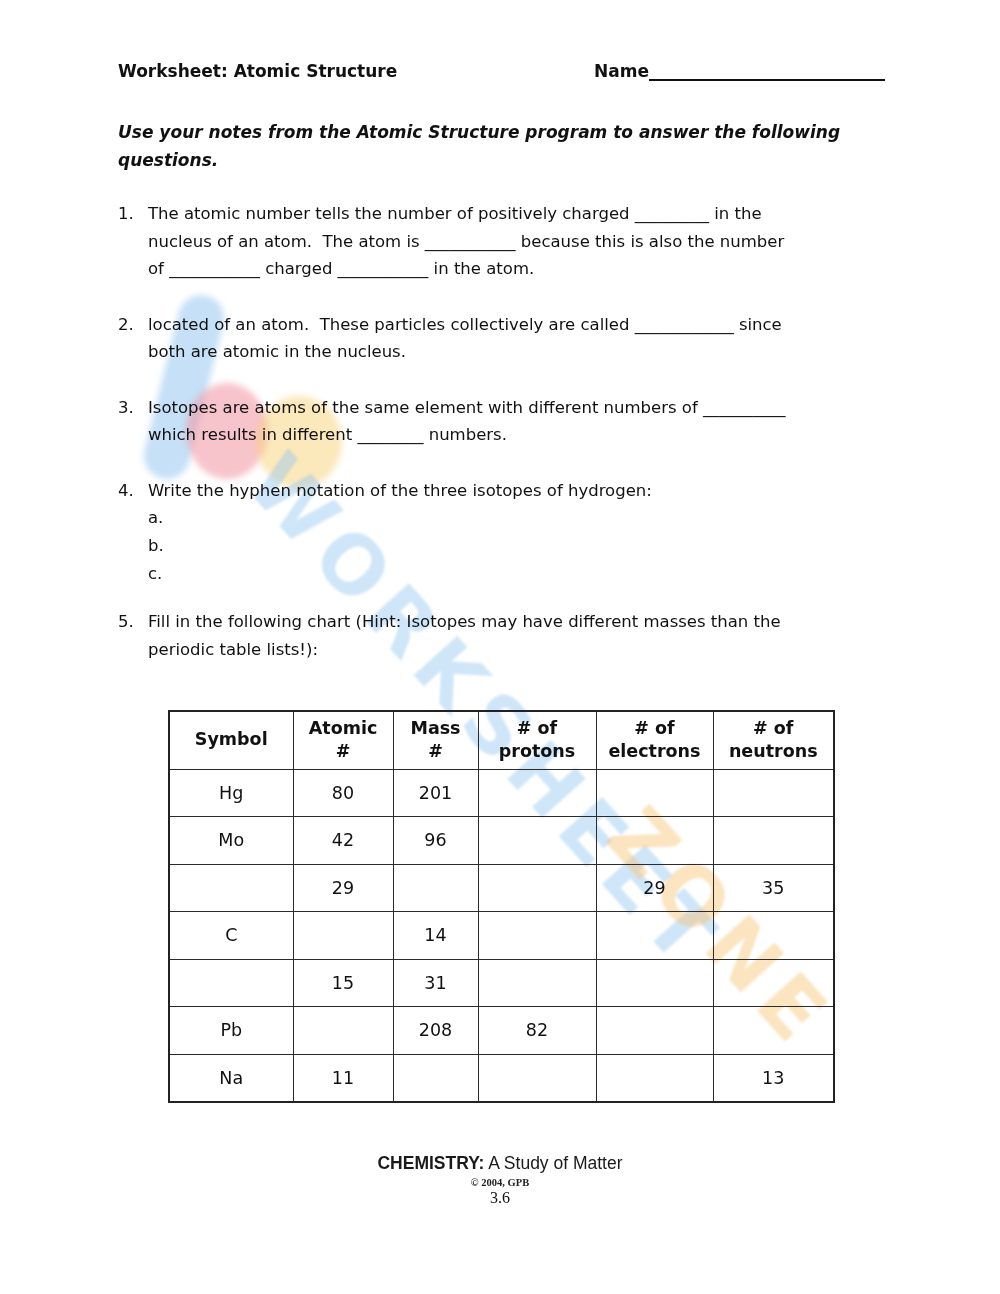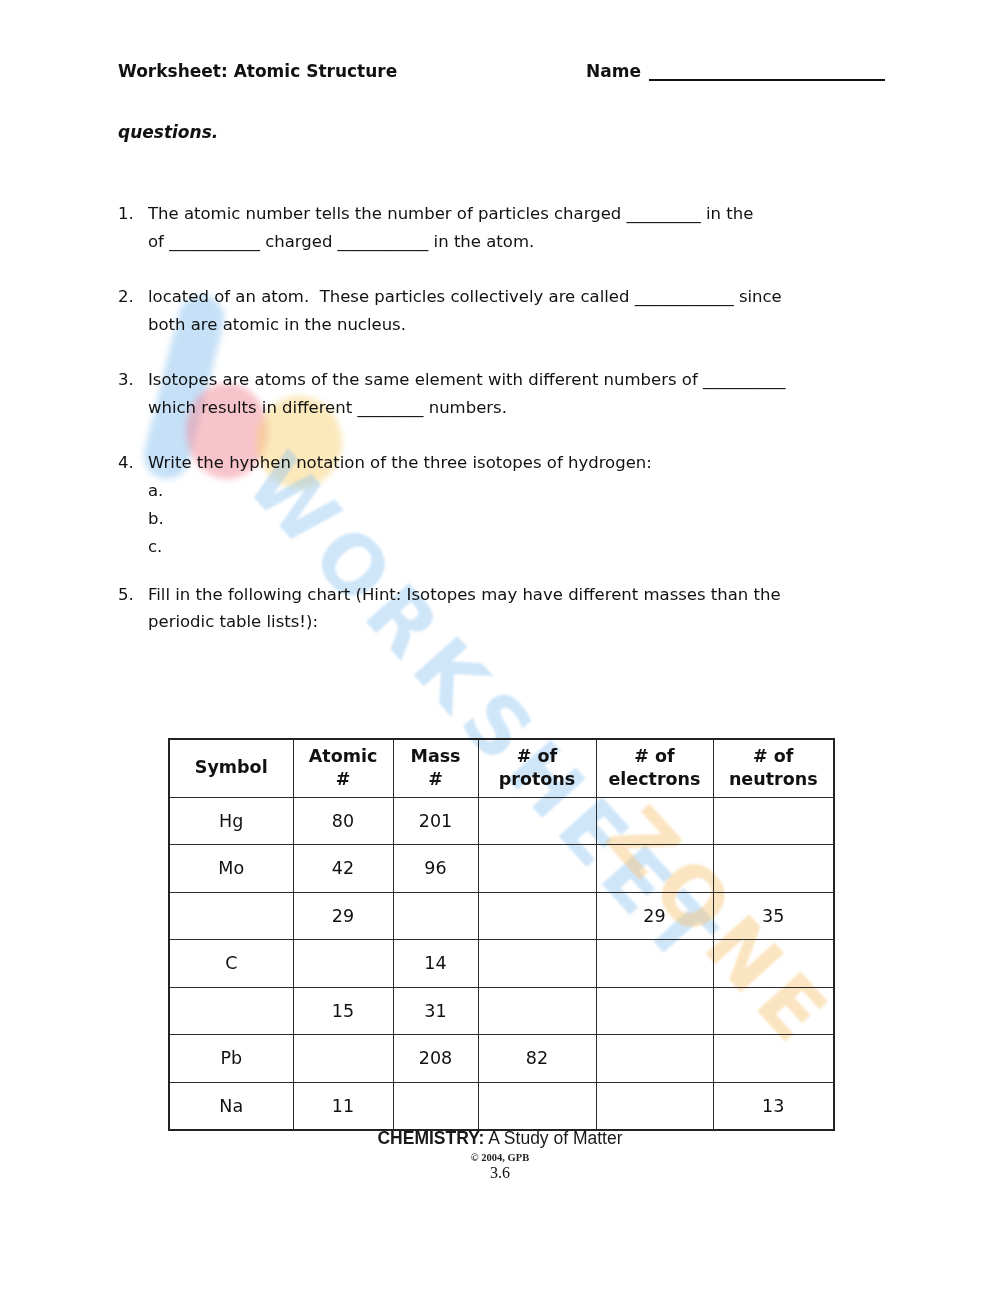--- a/index.html
+++ b/index.html
@@ -29,21 +29,21 @@
   }
   .wm-text-primary{left:298px;top:436px;font-size:80px;}
   .wm-text-secondary{left:658px;top:790px;font-size:80px;}
   
   .content{position:absolute;inset:0;z-index:1;}
   .header-row{
     position:absolute;top:60px;left:118px;right:115px;
     display:flex;justify-content:space-between;align-items:flex-end;
     font-size:17px;font-weight:bold;
   }
-  .name-area{display:flex;align-items:flex-end;gap:8px;}
+  .name-area{display:flex;align-items:flex-end;}
   .name-line{display:inline-block;width:236px;border-bottom:2.5px solid #111;height:19px;}
   .intro{
     position:absolute;top:119px;left:118px;width:760px;
     font-size:17px;font-weight:bold;font-style:italic;line-height:27.5px;
   }
   .questions{position:absolute;top:200px;left:118px;width:790px;font-size:16.5px;}
   .q{display:flex;}
   .q-num{width:30px;flex:0 0 30px;line-height:27.5px;}
   .q-body{flex:1;}
   .q-line{line-height:27.5px;white-space:pre;}
@@ -53,28 +53,28 @@
   
   .chart-table{
     position:absolute;top:710px;left:168px;
     border-collapse:collapse;table-layout:fixed;
     font-size:17.5px;color:#111;
   }
   .chart-table th,.chart-table td{
     border:1.6px solid #2b2b2b;text-align:center;vertical-align:middle;
     padding:0;background:transparent;
   }
-  .chart-table{border:2.5px solid #222;margin-top:28px;}
+  .chart-table{border:2.5px solid #222;}
   .chart-table thead tr{height:58px;}
   .chart-table tbody tr{height:47.5px;}
   .chart-table th{font-weight:bold;line-height:1.35;}
   .col-symbol{width:124px;} .col-atomic{width:100px;} .col-mass{width:85px;}
   .col-protons{width:118px;} .col-electrons{width:117px;} .col-neutrons{width:121px;}
   
-  .footer{position:absolute;top:1128px;left:0;right:0;text-align:center;}
+  .footer{position:absolute;top:1153px;left:0;right:0;text-align:center;}
   .footer-line1{font-family:"Liberation Sans",sans-serif;font-size:17.5px;color:#1a1a1a;}
   .footer-brand{font-weight:bold;}
   .footer-copy{font-family:"Liberation Serif",serif;font-size:10.5px;font-weight:bold;margin-top:3px;color:#222;}
   .footer-page{font-family:"Liberation Serif",serif;font-size:16px;margin-top:1px;color:#111;}
 </style>
 </head>
 <body>
 
 <div class="sheet">
 
@@ -90,28 +90,30 @@
 
     <div class="header-row">
       <span class="title">Worksheet: Atomic Structure</span>
       <span class="name-area">
         <span>Name</span>
         <span class="name-line"></span>
       </span>
     </div>
 
     <div class="intro" id="intro">
+        <div class="q-line">Use your notes from the Atomic Structure program to answer the following</div>
         <div class="q-line">questions.</div>
       </div>
 
     <div class="questions" id="questions">
         <div class="q">
           <div class="q-num">1.</div>
           <div class="q-body">
-            <div class="q-line">The atomic number tells the number of particles charged _________ in the</div>
+            <div class="q-line">The atomic number tells the number of positively charged _________ in the</div>
+            <div class="q-line">nucleus of an atom.  The atom is ___________ because this is also the number</div>
             <div class="q-line">of ___________ charged ___________ in the atom.</div>
           </div>
         </div>
         <div class="q-gap"></div>
         <div class="q">
           <div class="q-num">2.</div>
           <div class="q-body">
             <div class="q-line">located of an atom.  These particles collectively are called ____________ since</div>
             <div class="q-line">both are atomic in the nucleus.</div>
           </div>

